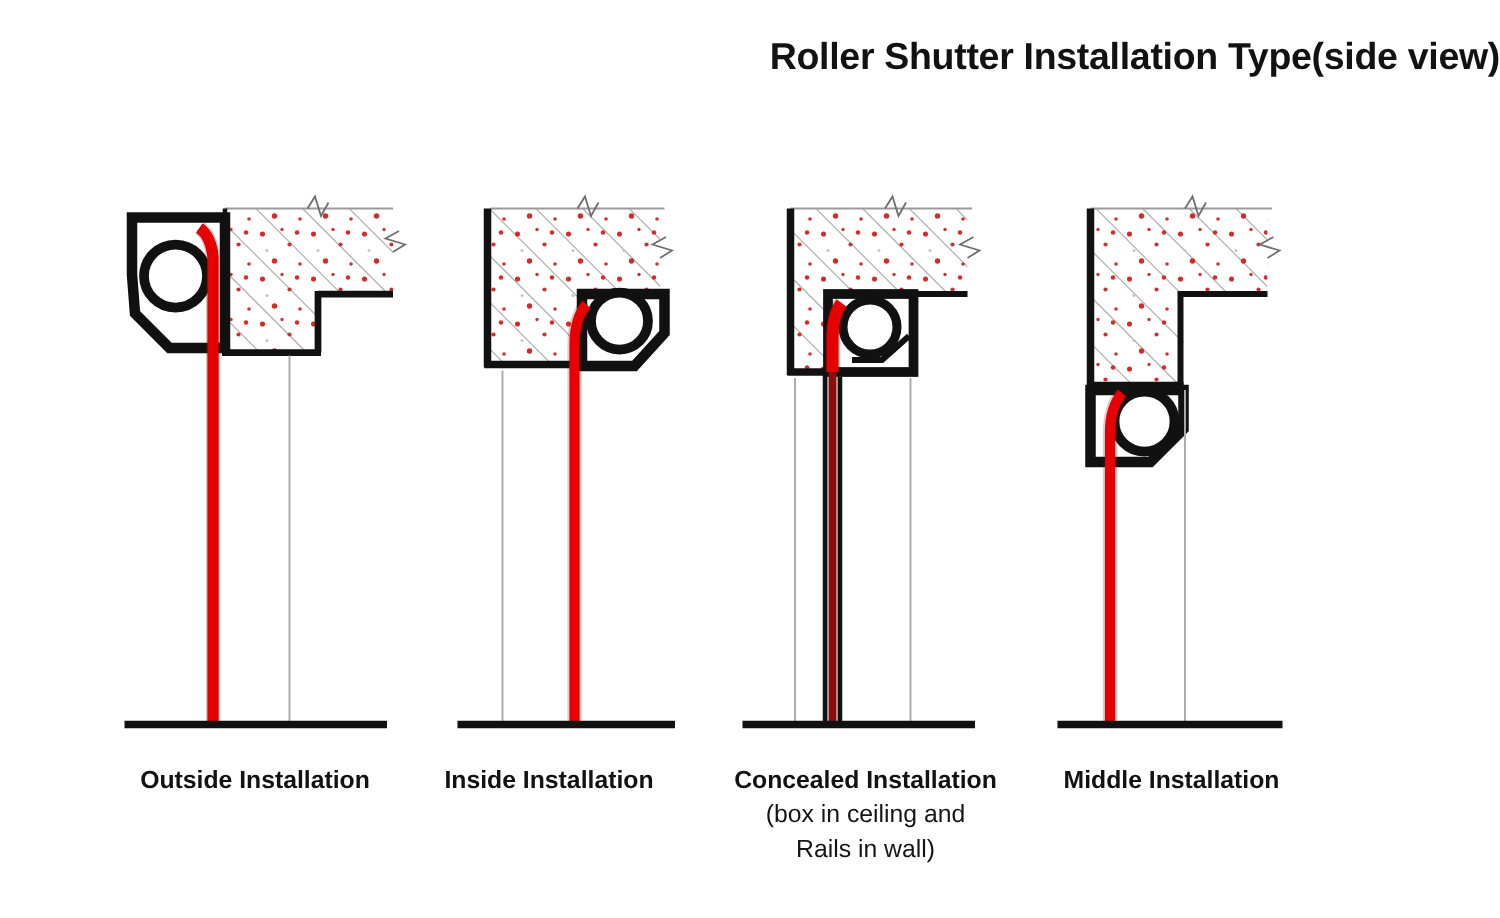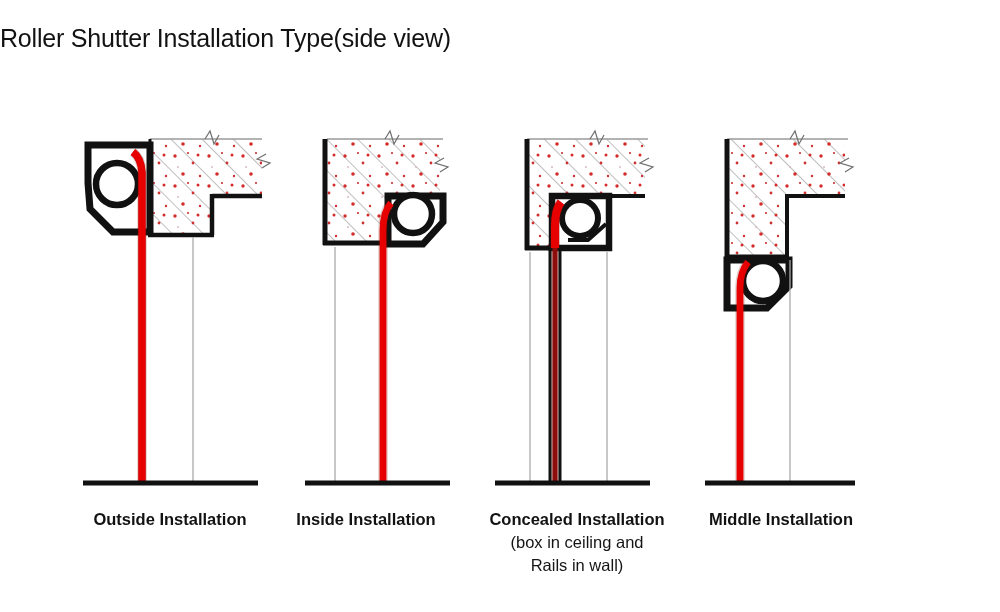--- a/index.html
+++ b/index.html
@@ -19,23 +19,23 @@
     position: relative;
     width: 1000px;
     height: 612px;
     background: #ffffff;
   }
   #chart-title {
     position: absolute;
     left: 0;
     top: 24px;
     width: 1000px;
-    text-align: left;
+    text-align: right;
     font-size: 25px;
-    font-weight: normal;
+    font-weight: bold;
     letter-spacing: -0.2px;
     color: #121212;
   }
   #diagram-svg {
     position: absolute;
     left: 0;
     top: 0;
     width: 1000px;
     height: 612px;
     display: block;

